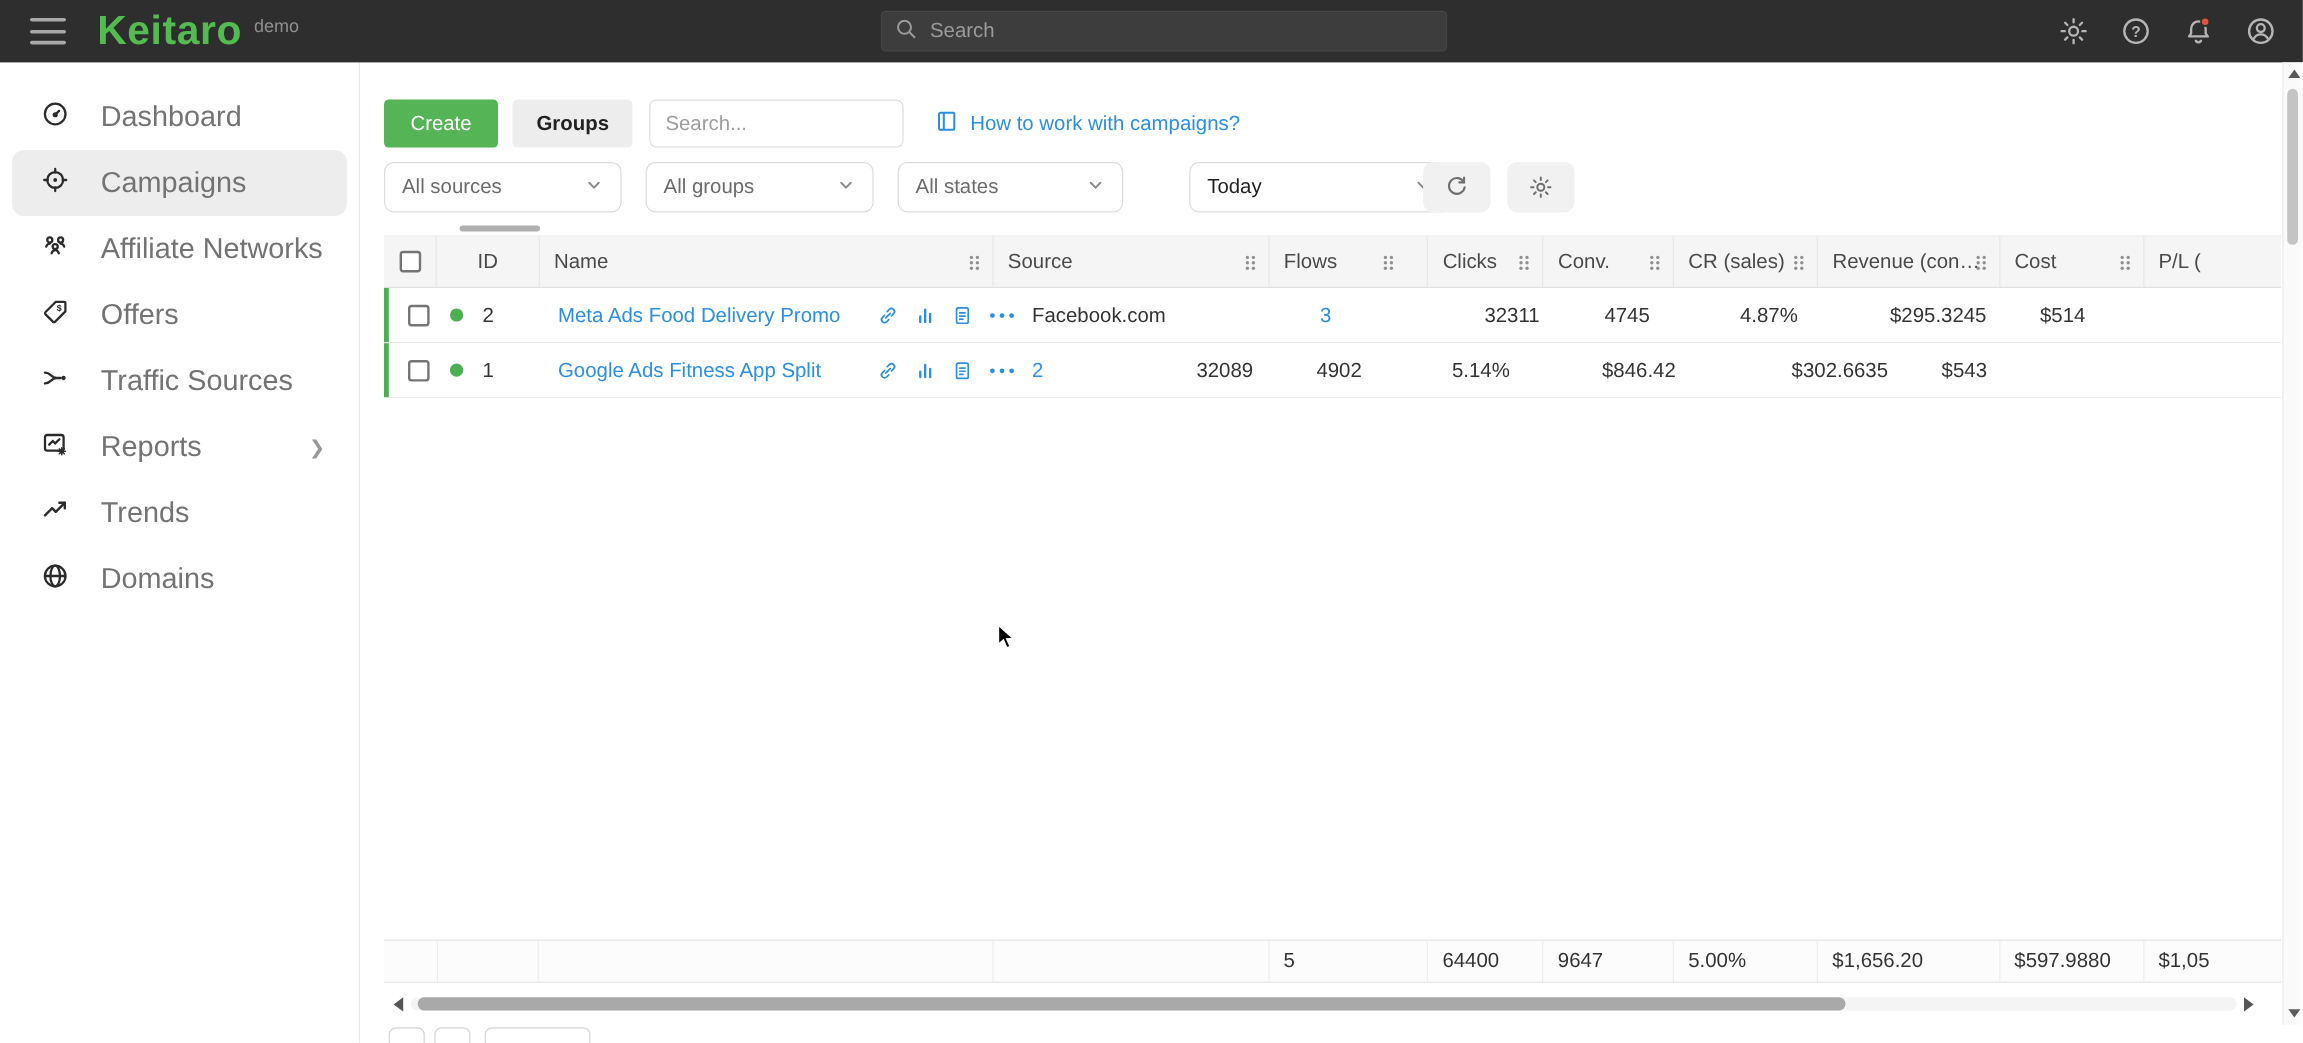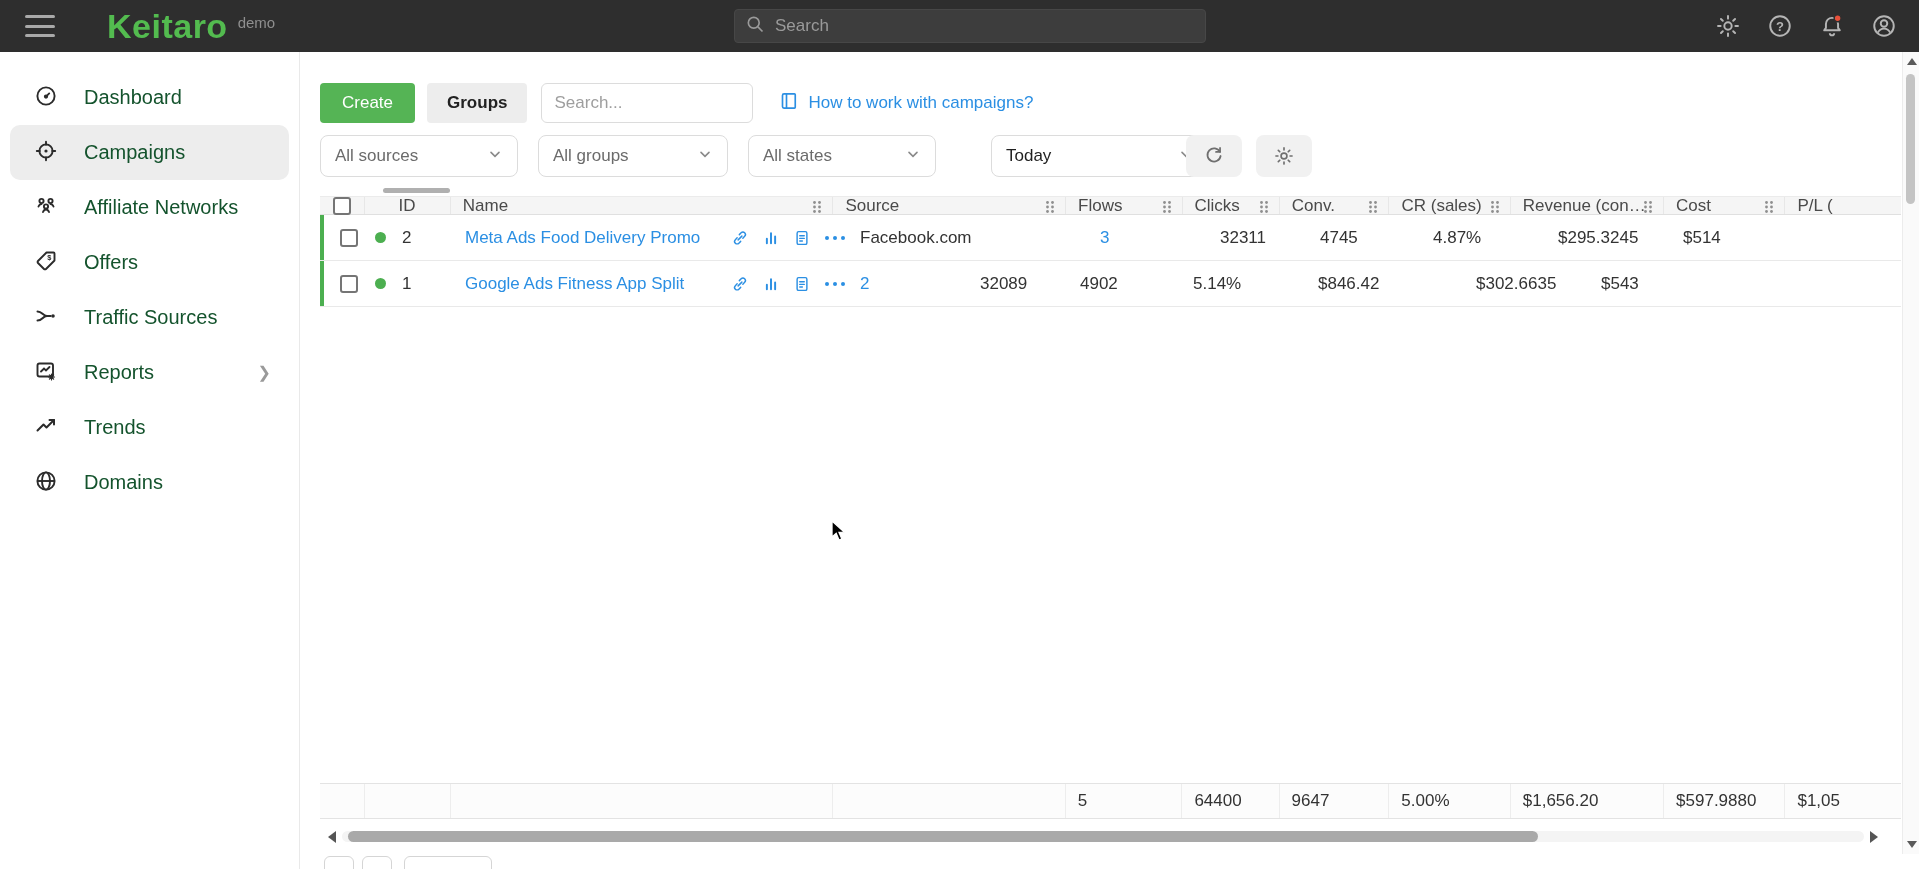--- a/index.html
+++ b/index.html
@@ -5,37 +5,37 @@
   * { margin:0; padding:0; box-sizing:border-box; }
   html,body { width:1919px; height:869px; overflow:hidden; background:#fff;
     font-family:"Liberation Sans", sans-serif; color:#222; }
 
   
   .topbar { position:absolute; left:0; top:0; width:1919px; height:52px; background:#2e2e2e;
     display:flex; align-items:center; z-index:30; }
   .hamburger { width:30px; height:22px; margin-left:25px; display:flex; flex-direction:column;
     justify-content:space-between; cursor:pointer; }
   .hamburger i { display:block; height:3px; background:#a9a9a9; border-radius:2px; }
-  .brand { margin-left:52px; font-size:34px; font-weight:800; color:#53bb4f; letter-spacing:.5px; }
+  .brand { margin-left:26px; font-size:34px; font-weight:800; color:#53bb4f; letter-spacing:.5px; }
   .env { margin-left:10px; margin-top:-8px; font-size:15px; color:#8f8f8f; }
   .top-search { position:absolute; left:734px; top:9px; width:472px; height:34px; background:#3d3d3d;
     border:1px solid #474747; border-radius:4px; display:flex; align-items:center; padding:0 10px; }
   .top-search input { flex:1; background:transparent; border:none; outline:none; color:#ddd;
     font-size:17px; margin-left:10px; font-family:inherit; }
   .top-search input::placeholder { color:#9a9a9a; }
   .top-icons { position:absolute; right:22px; top:0; height:52px; display:flex; align-items:center; gap:26px; }
   .tico { width:26px; height:26px; position:relative; cursor:pointer; }
 
   
   .sidebar { position:absolute; left:0; top:52px; width:300px; height:817px; background:#fff;
     border-right:1px solid #e9e9e9; padding-top:18px; z-index:10; }
   .sitem { height:55px; display:flex; align-items:center; padding:0 14px 0 34px; cursor:pointer;
     position:relative; }
   .sitem.active { background:#ededed; border-radius:10px; margin:0 10px; padding-left:24px; }
-  .sitem .slabel { margin-left:26px; font-size:20px; color:#14532d; }
+  .sitem .slabel { margin-left:26px; font-size:24px; color:#737373; }
   .sitem svg { flex:none; }
   .sitem .chev { position:absolute; right:28px; color:#9a9a9a; font-size:16px; }
 
   
   .content { position:absolute; left:300px; top:52px; width:1602px; height:817px; background:#fff; }
 
   .toolbar1 { position:absolute; left:20px; top:31px; display:flex; align-items:center; }
   .btn-create { height:40px; padding:0 22px; background:#55b455; color:#fff; font-size:17px;
     border:none; border-radius:4px; cursor:pointer; font-family:inherit; }
   .btn-groups { height:40px; padding:0 20px; background:#ededed; color:#222; font-size:17px;
@@ -52,30 +52,30 @@
   .dd .ddlabel { color:#6b6b6b; }
   .dd.dark .ddlabel { color:#1f1f1f; }
   .dd .chevd { margin-left:auto; }
   .sqbtn { position:absolute; top:0; width:56px; height:42px; background:#f1f1f1; border:none;
     border-radius:8px; cursor:pointer; display:flex; align-items:center; justify-content:center; }
 
   
   .minibar { position:absolute; left:83px; top:136px; width:67px; height:5px; background:#b0b0b0;
     border-radius:3px; }
   .table { position:absolute; left:20px; top:144px; width:1581px; overflow:hidden; }
-  .thead { display:flex; height:19px; background:#f5f5f5; border-top:1px solid #ebebeb;
+  .thead { display:flex; height:44px; background:#f5f5f5; border-top:1px solid #ebebeb;
     border-bottom:1px solid #e0e0e0; }
   .hc { position:relative; display:flex; align-items:center; padding-left:12px; font-size:17px;
     color:#4a4a4a; border-left:1px solid #e7e7e7; cursor:pointer; }
   .hc:first-child { border-left:none; }
   .hc .dots { position:absolute; right:9px; top:50%; margin-top:-7px; cursor:grab; }
   .c-check { width:45px; display:flex; align-items:center; justify-content:center; padding-left:0; }
   .c-id { width:88px; } .hc.c-id { padding-left:34px; }
   .c-name { width:395px; } .c-src { width:240px; } .c-flows { width:120px; }
-  .c-clicks { width:100px; } .c-conv { width:113px; } .c-cr { width:125px; }
+  .c-clicks { width:100px;margin-left:17px; } .c-conv { width:113px; } .c-cr { width:125px; }
   .c-rev { width:158px; } .c-cost { width:125px; } .c-pl { width:120px; }
 
   .trow { display:flex; height:46px; border-bottom:1px solid #e9e9e9; position:relative; background:#fff; }
   .trow::before { content:''; position:absolute; left:0; top:0; bottom:0; width:4px; background:#4caf50; }
   .tc { display:flex; align-items:center; padding-left:12px; font-size:17px; color:#333; }
   .cb { width:18px; height:18px; border:2px solid #757575; border-radius:3px; background:#fff;
     display:inline-block; cursor:pointer; }
   .dot { width:11px; height:11px; border-radius:50%; background:#4caf50; display:inline-block; }
   .tc.c-id { gap:16px; padding-left:10px; }
   a.lnk { color:#2b8fe3; text-decoration:none; cursor:pointer; }

